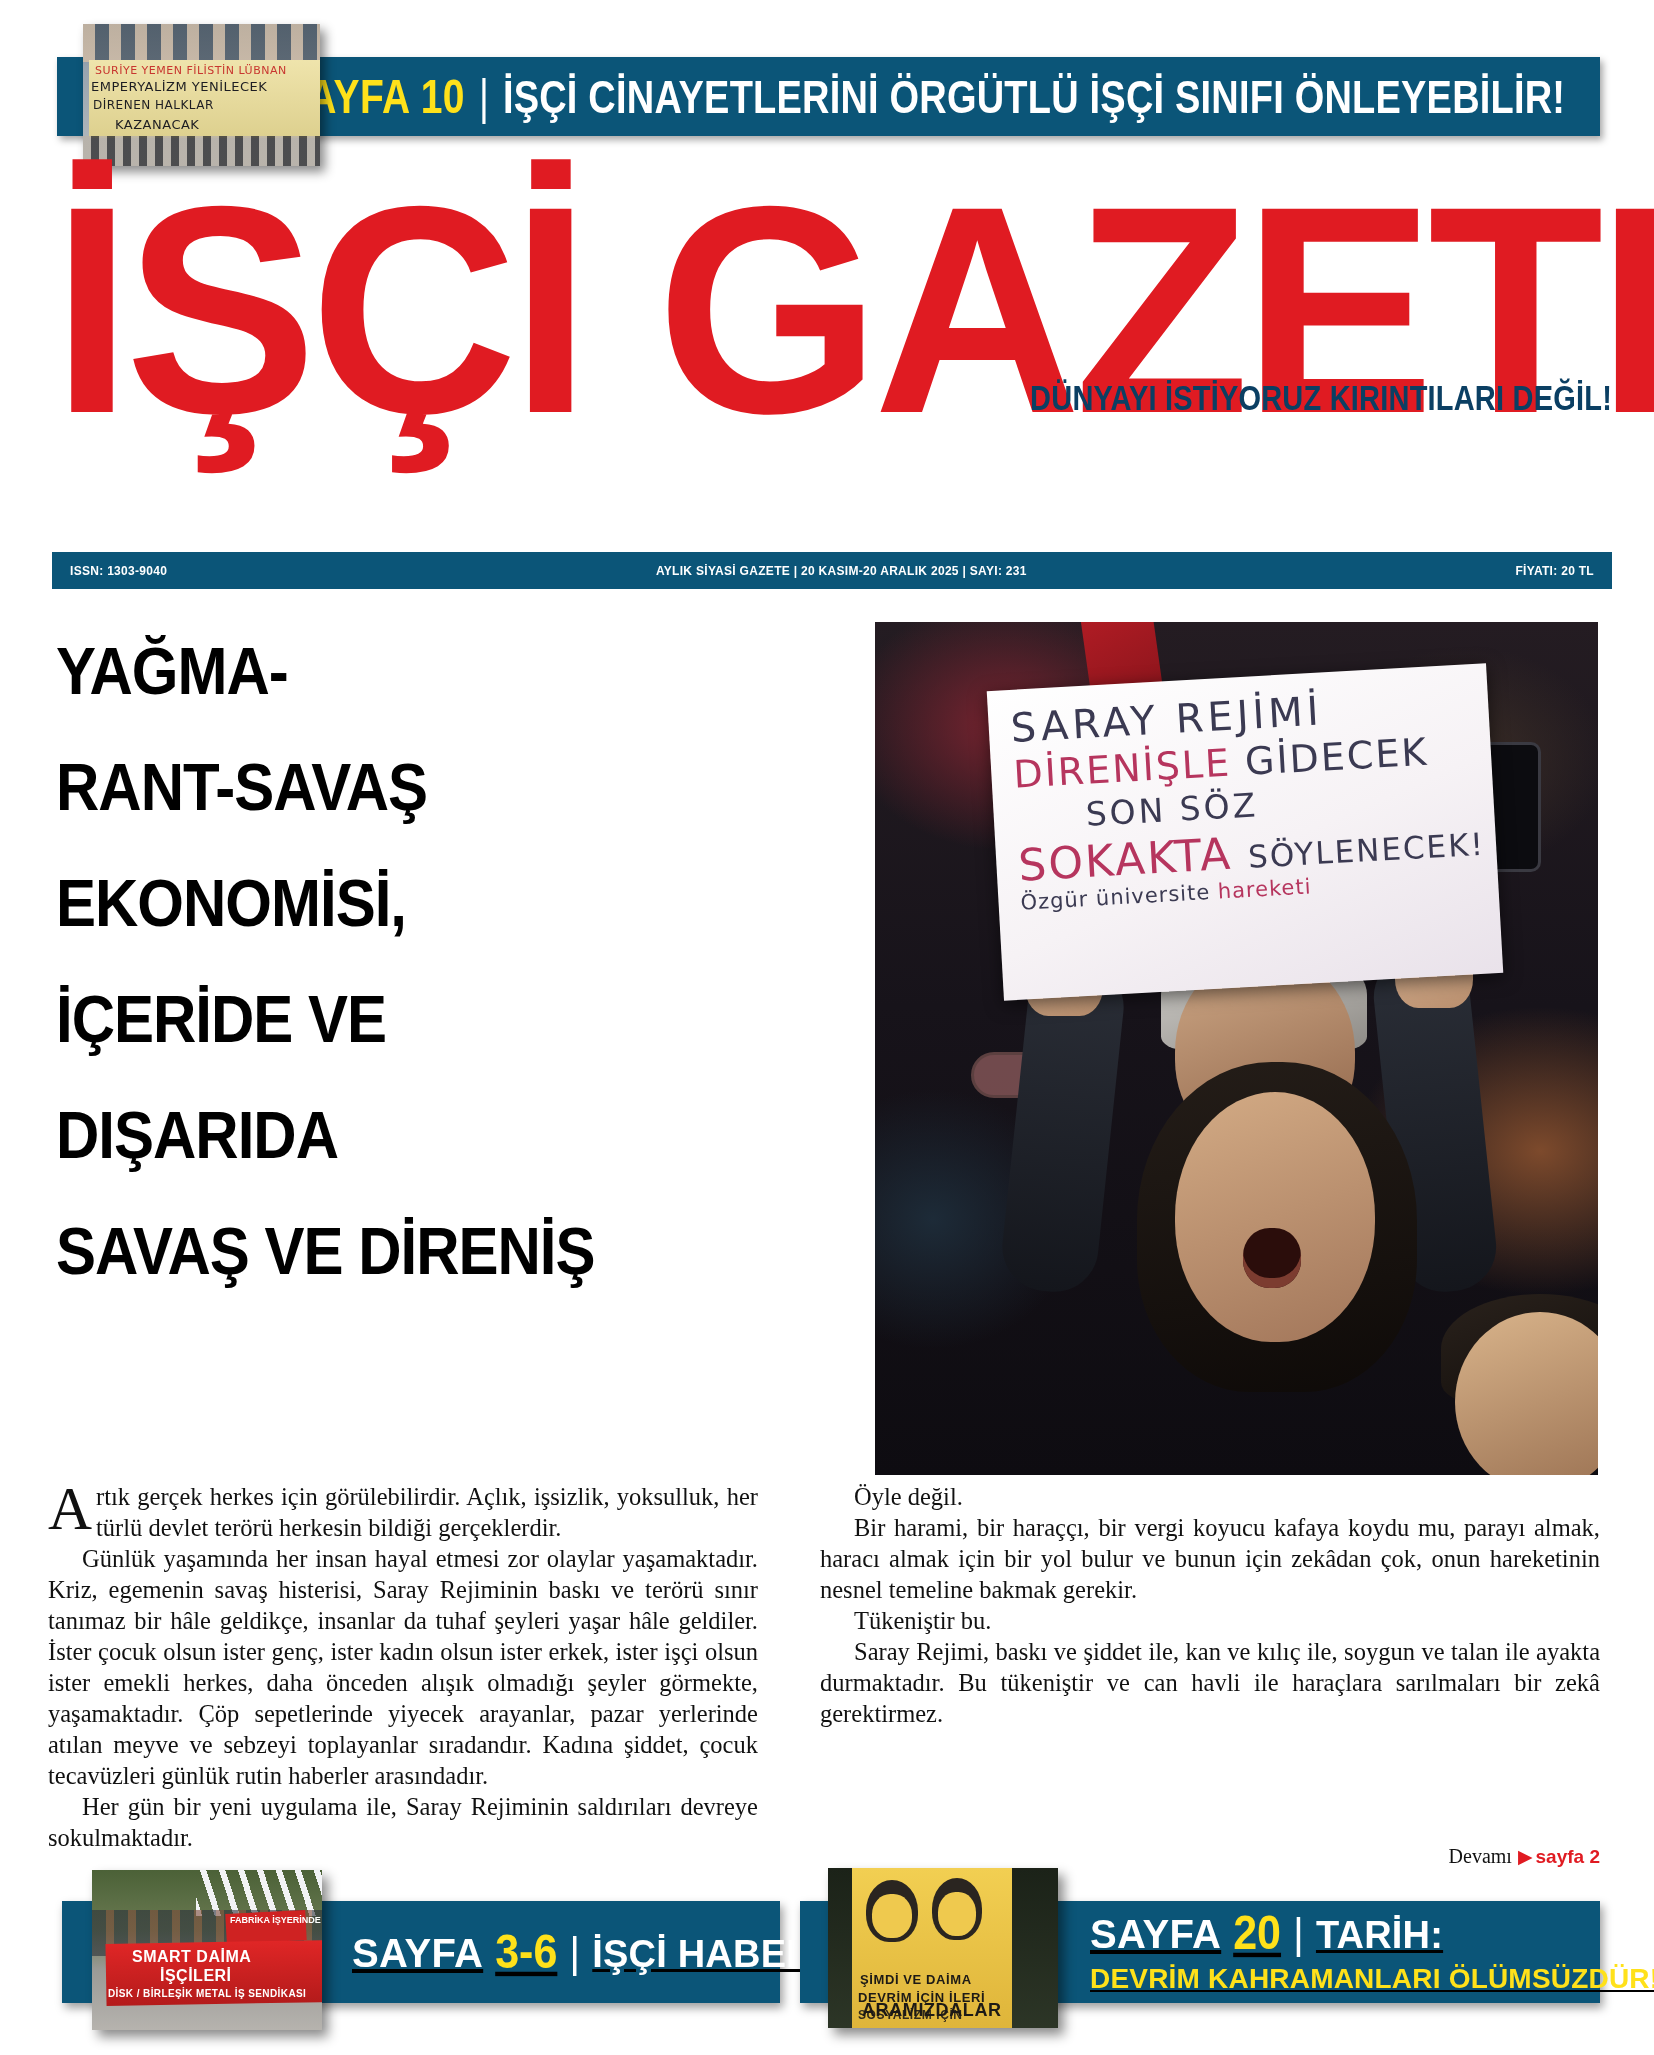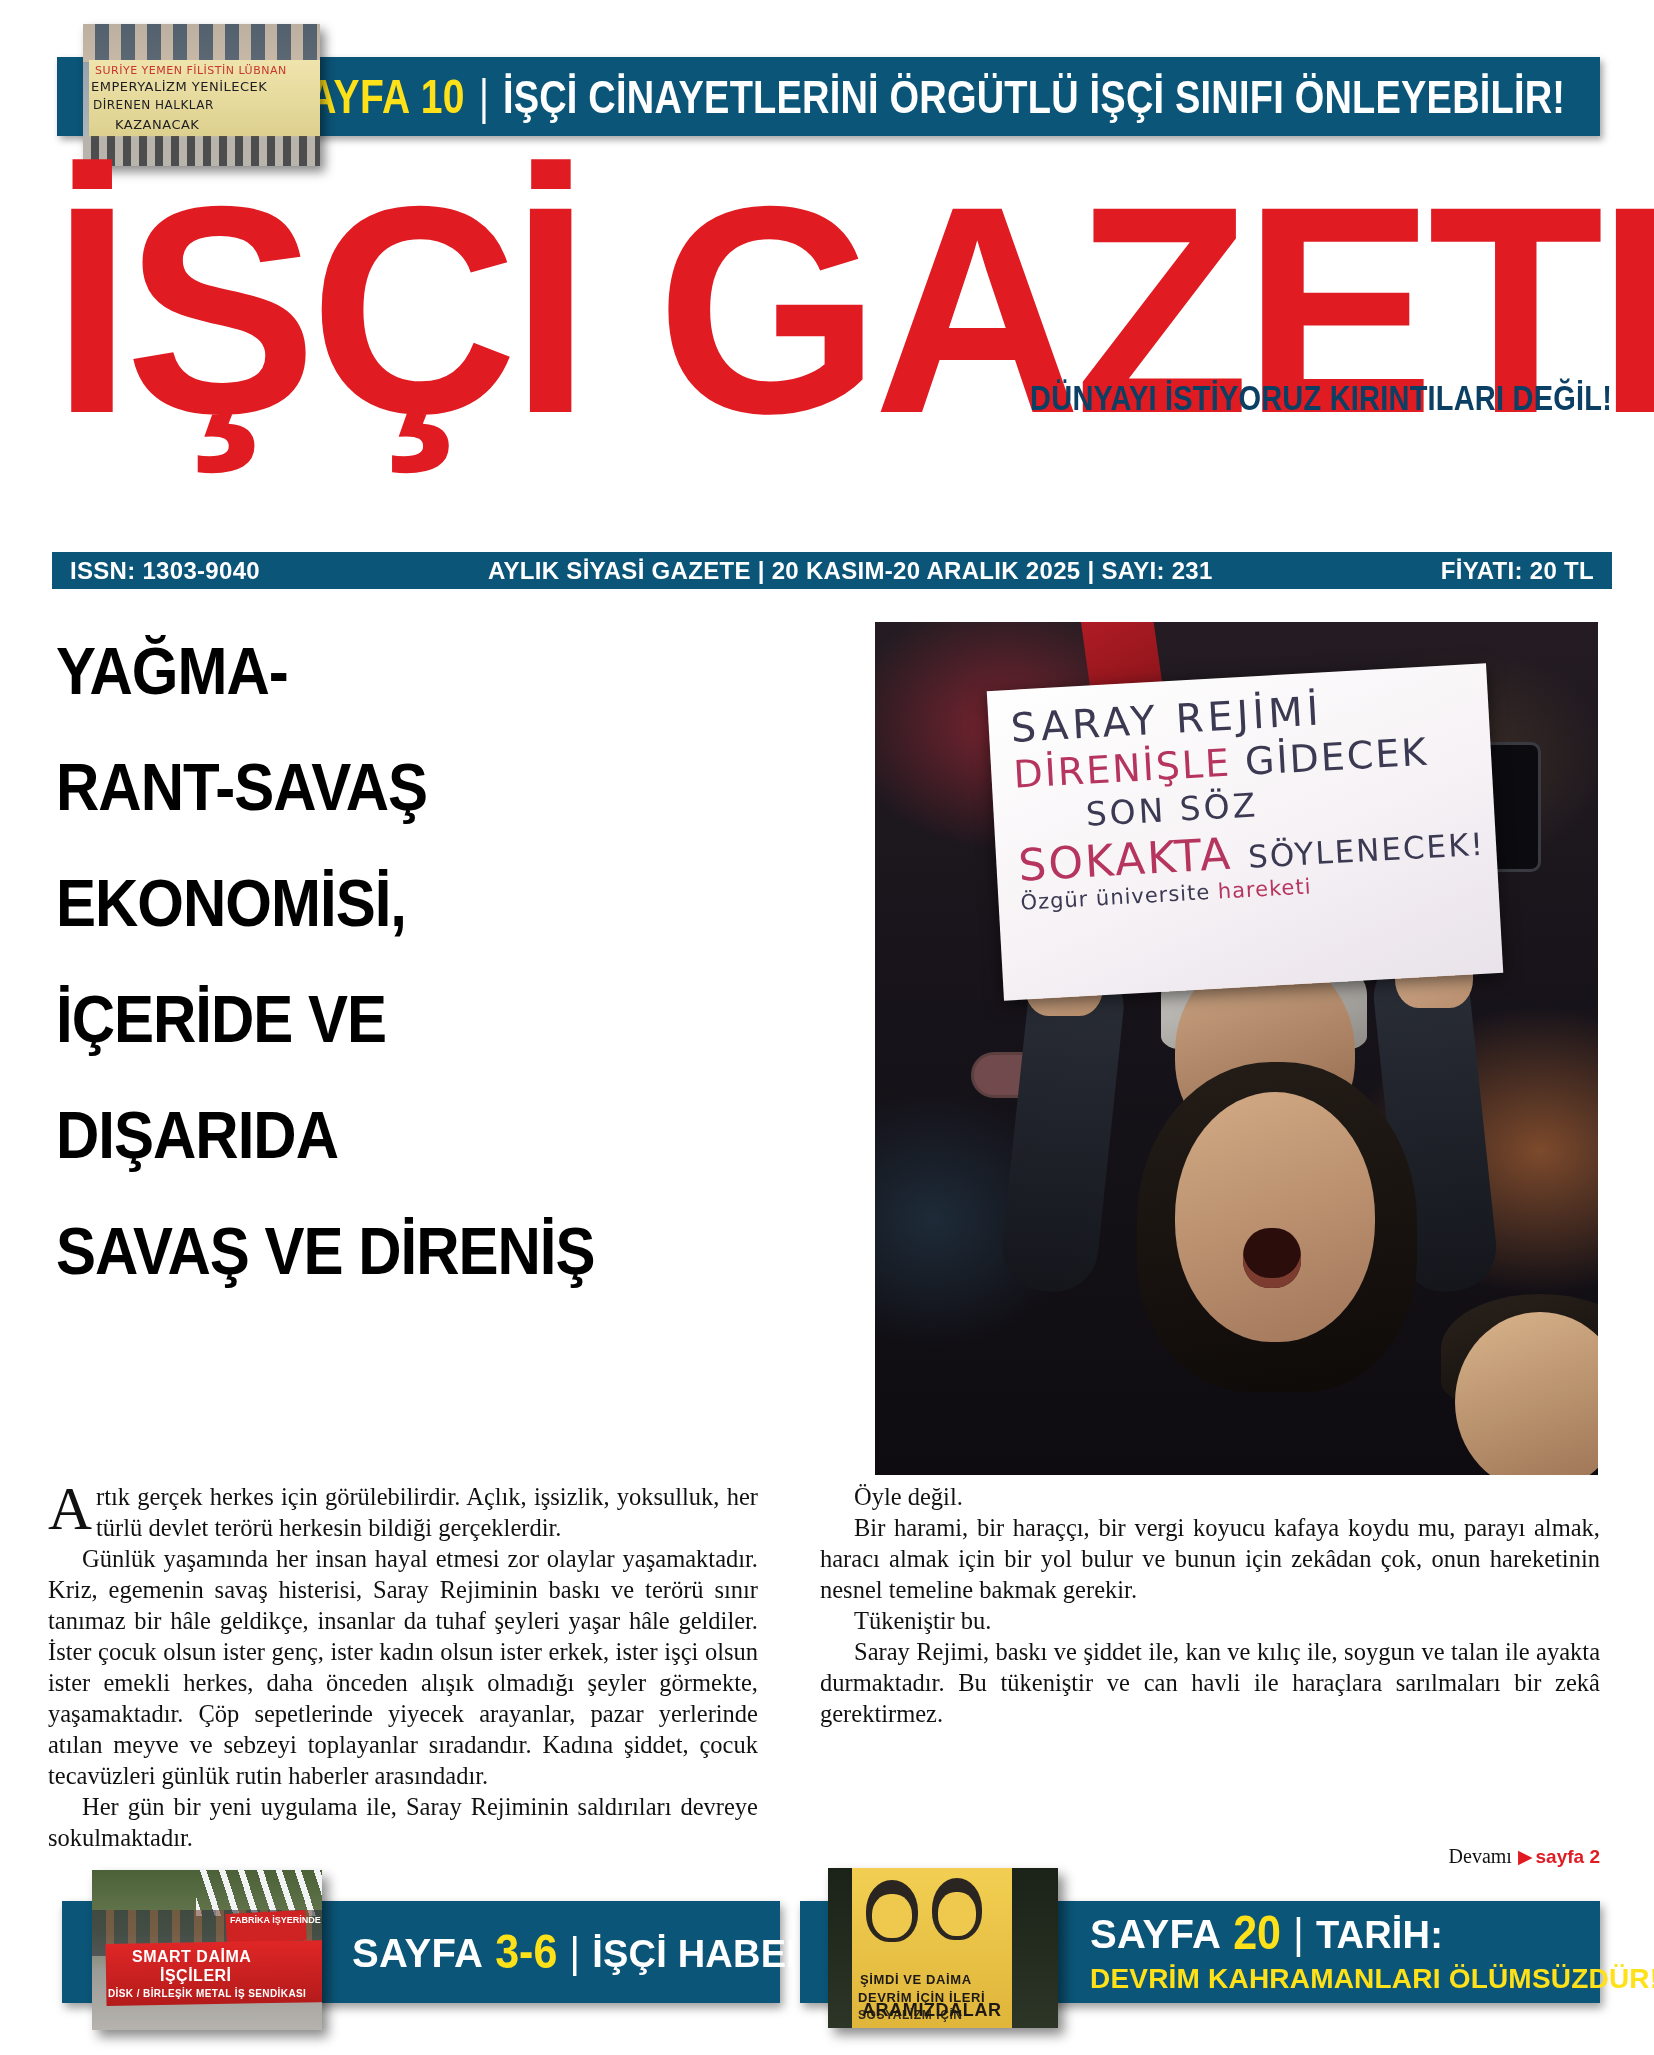--- a/index.html
+++ b/index.html
@@ -66,21 +66,21 @@
     transform: scaleY(1.22); transform-origin: right center;
     white-space: nowrap;
   }
 
   
   .info-bar {
     position: absolute; left: 52px; top: 552px;
     width: 1560px; height: 37px;
     background: #0b5578;
     display: flex; align-items: center;
-    color: #fff; font-weight: 700; font-size: 24px;
+    color: #fff; font-weight: 700; font-size: 12px;
     padding: 12px 18px;
   }
   .info-issn { flex: 0 0 auto; letter-spacing: .3px; }
   .info-mid  { flex: 1 1 auto; text-align: center; letter-spacing: .3px; }
   .info-price{ flex: 0 0 auto; letter-spacing: .3px; }
 
   
   .headline {
     position: absolute; left: 56px; top: 607px;
     width: 790px;
@@ -135,21 +135,21 @@
 
   
   .bottom-bar {
     position: absolute; height: 102px; background: #0b5578;
     box-shadow: 3px 5px 9px rgba(0,0,0,.38);
     display: flex; align-items: center;
   }
   .bb-left  { left: 62px;  top: 1901px; width: 718px; }
   .bb-right { left: 800px; top: 1901px; width: 800px; }
 
-  .bb-text { margin-left: 290px; white-space: nowrap; }
+  .bb-text { margin-left: 290px; white-space: nowrap; text-decoration: underline; }
   .bb-line1 { display: flex; align-items: baseline; gap: 12px; }
   .bb-page {
     color: #ffe11a; font-weight: 700; font-size: 43px;
     transform: scaleY(1.1); transform-origin: left center;
   }
   .bb-label-lg {
     color: #ffffff; font-weight: 600; font-size: 38px; letter-spacing: .2px;
   }
   .bb-pipe { color: #ffffff; font-weight: 300; font-size: 42px; }
   .bb-sub {

